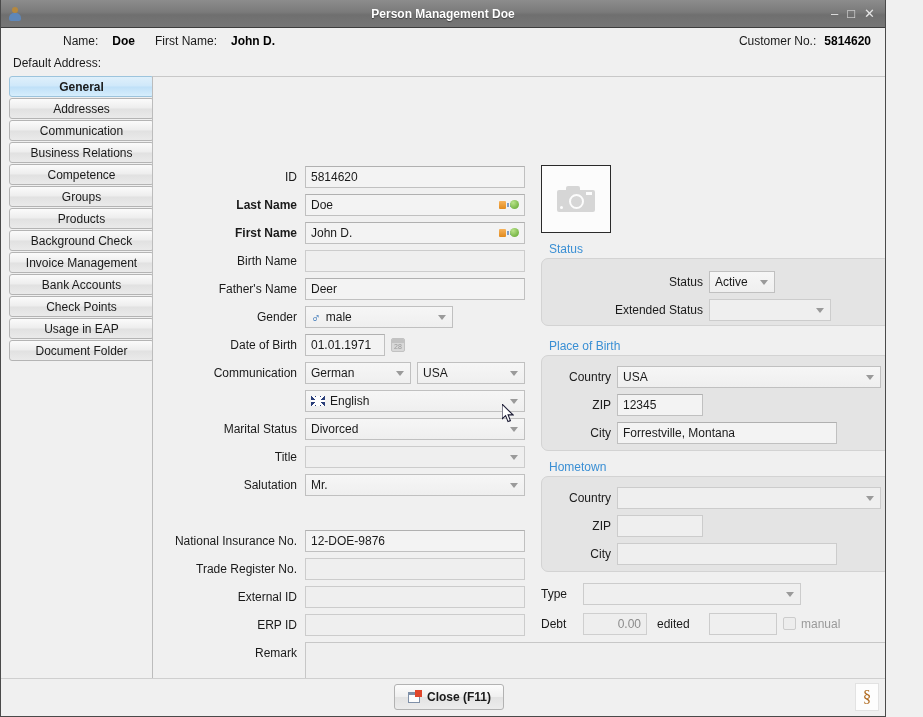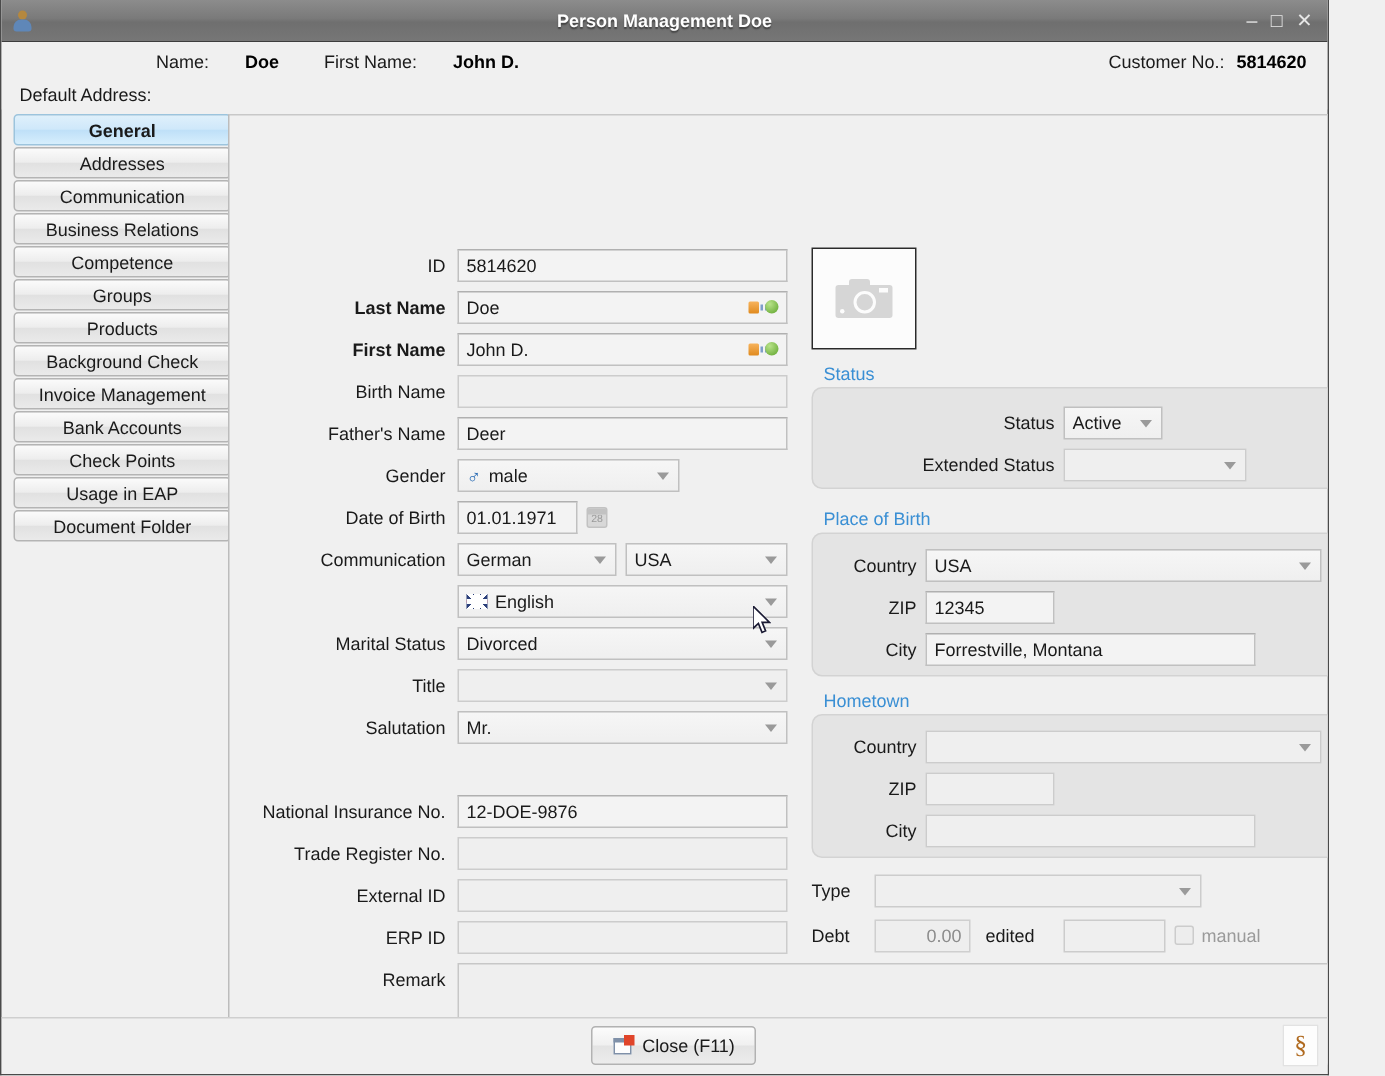--- a/index.html
+++ b/index.html
@@ -61,22 +61,22 @@
   }
 
   
   #header {
     position: relative;
     height: 45px;
     padding: 6px 14px 0 0;
     background: #f0f0f0;
   }
   .hdr-row1 {
-    display: flex; align-items: baseline; gap: 24px;
-    padding-left: 62px; height: 19px; margin-left: 41px;
+    display: flex; align-items: baseline; gap: 14px;
+    padding-left: 62px; height: 19px;
   }
   .hdr-row2 { padding-left: 12px; height: 20px; line-height: 20px; }
   .hdr-lbl { font-size: 12px; color: #1a1a1a; }
   .hdr-val { font-size: 12px; font-weight: bold; color: #000; }
   .hdr-right {
     position: absolute; right: 14px; top: 6px;
     display: flex; align-items: baseline; gap: 8px;
   }
 
   
@@ -626,21 +626,21 @@
       <div class="field empty" style="left:556px; top:536px; width:68px;">
         <span></span>
       </div>
       <div class="chk" style="left:630px; top:540px;"></div>
       <div class="lbl" style="position:absolute; left:648px; top:536px; width:60px; right:auto; text-align:left; color:#9a9a9a;">manual</div>
 
     </div>
   </div>
 
   <div id="bottombar">
-    <div class="act-btn" style="left:393px; top:5px; width:110px; height:26px;">
+    <div class="act-btn" style="left:393px; top:5px; width:110px; height:26px;font-weight:bold;">
       <span class="ic">
           <span class="ic-close"></span>
         </span>
       <span>Close (F11)</span>
     </div>
     <div id="para-box">
       <span>§</span>
     </div>
   </div>
 

